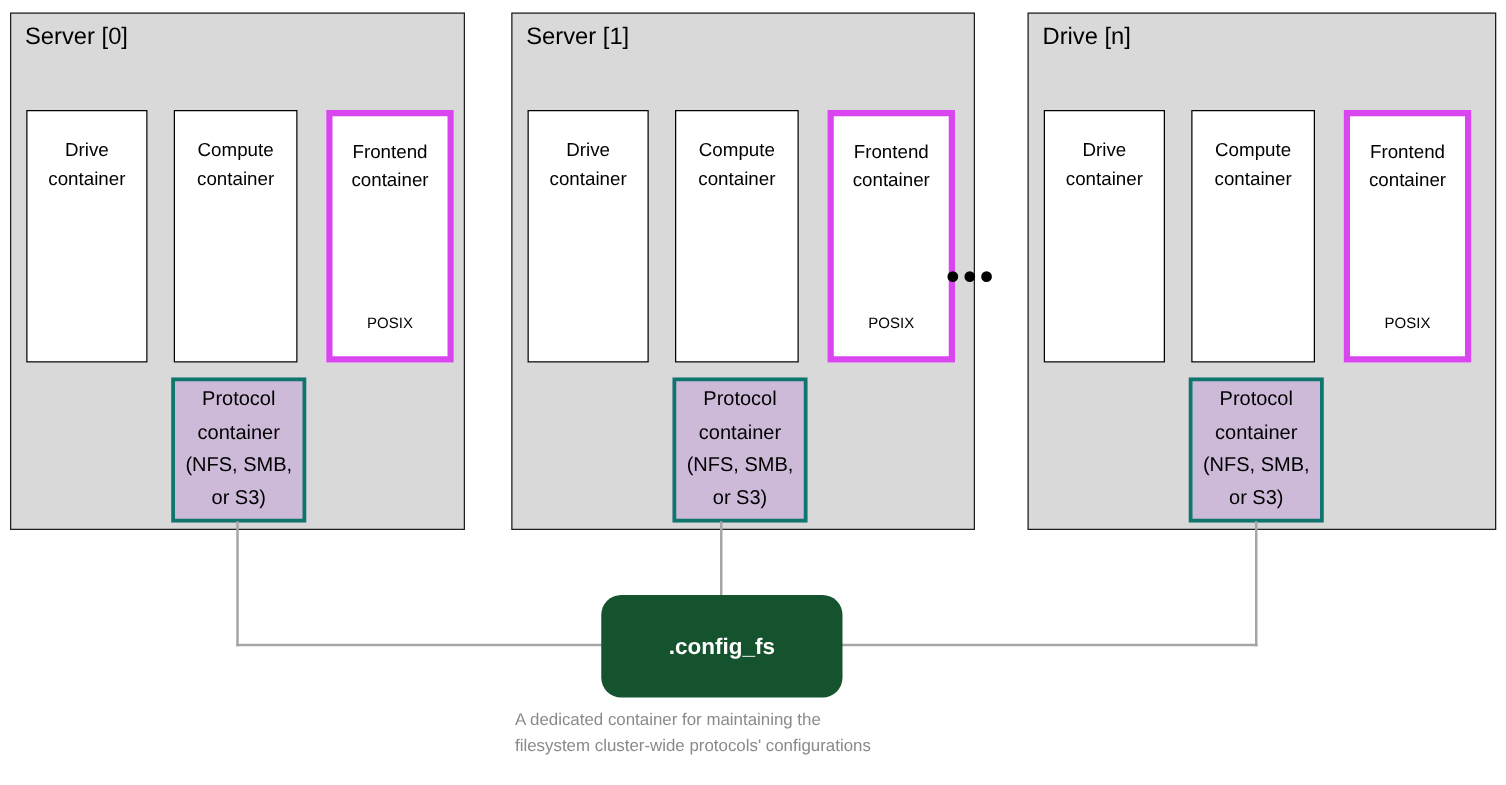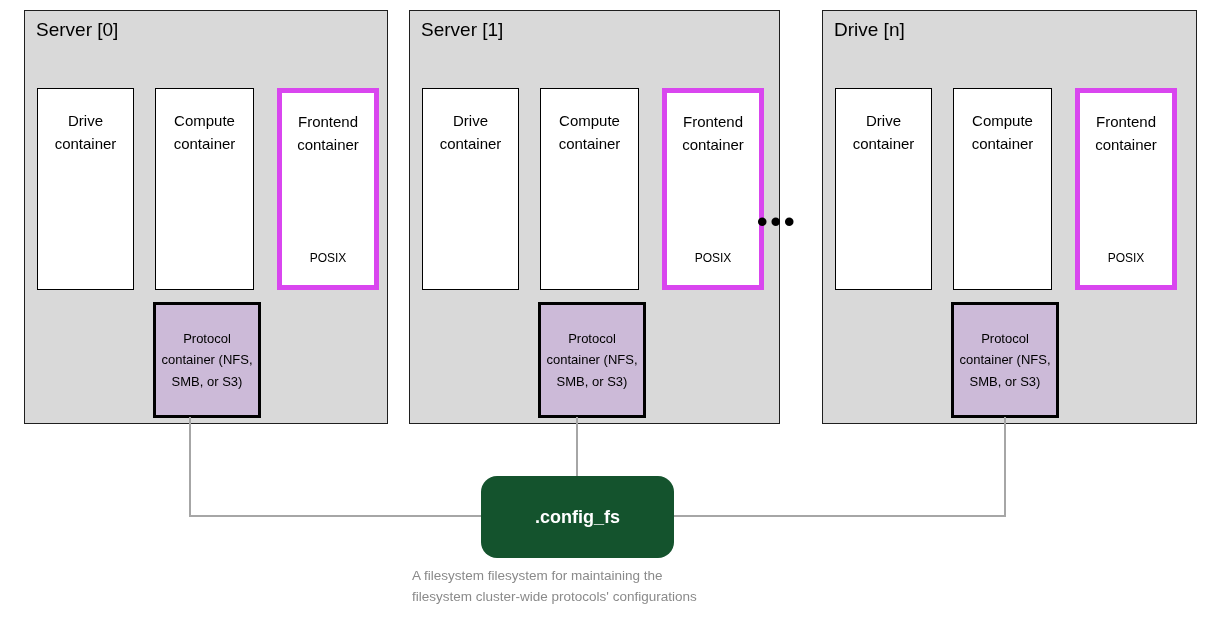--- a/index.html
+++ b/index.html
@@ -5,41 +5,41 @@
   html, body { margin:0; padding:0; background:#ffffff; }
   #canvas {
     position:relative; width:1205px; height:628px;
     font-family:"Liberation Sans", sans-serif; color:#000; overflow:hidden;
     background:#ffffff;
   }
   .server {
     position:absolute; top:10px; height:414px;
     background:#d9d9d9; border:1.6px solid #1f1f1f; box-sizing:border-box;
   }
-  #server-0 { left:24px;   width:364px;padding-left:17px; }
+  #server-0 { left:8px;   width:364px;padding-left:17px; }
   #server-1 { left:409px; width:371px; }
   #server-n { left:822px; width:375px; }
   .server-title {
     position:absolute; top:8px; left:11px; font-size:19px; line-height:1.2; color:#000;
   }
   .inner-box {
     position:absolute; top:77px; height:202px;
     background:#ffffff; border:1px solid #000; box-sizing:border-box;
     display:flex; flex-direction:column; 
     text-align:center; font-size:15px; line-height:1.5; padding-top:21px;
   }
   .box-drive    { left:12px;  width:97px; }
   .box-compute  { left:130px; width:99px; }
   .box-frontend { left:252px; width:102px; border:5px solid #d946ef; padding-top:18px; }
   .posix-tag { margin-top:auto; margin-bottom:18px; font-size:12px; }
   .protocol {
     position:absolute; left:128px; top:291px; width:108px; height:116px;
-    background:#ccbad8; border:3px solid #000000; box-sizing:border-box;
+    background:#ccbad8; border:3px solid #0f766e; box-sizing:border-box;
     display:flex; align-items:center; justify-content:center;
-    text-align:center; font-size:13px; line-height:1.65; padding:2px 5px;
+    text-align:center; font-size:16px; line-height:1.65; padding:2px 5px;
   }
   .ellipsis {
     position:absolute; left:757px; top:207px; font-size:30px; font-weight:700;
     letter-spacing:3px; color:#000; line-height:1;
   }
   .line { position:absolute; background:#a6a6a6; }
   #line-left-v    { left:189px;  top:417px; width:2px;   height:100px; }
   #line-left-h    { left:189px;  top:515px; width:293px; height:2px; }
   #line-mid-v     { left:576px;  top:417px; width:2px;   height:60px; }
   #line-right-h   { left:673px;  top:515px; width:333px; height:2px; }
@@ -118,17 +118,17 @@
   <div class="line" id="line-left-h"></div>
   <div class="line" id="line-mid-v"></div>
   <div class="line" id="line-right-h"></div>
   <div class="line" id="line-right-v"></div>
 
   <div class="config-fs">
     <span>.config_fs</span>
   </div>
 
   <div class="caption">
-    <span>A filesystem filesystem for maintaining the</span>
+    <span>A dedicated container for maintaining the</span>
     <span>filesystem cluster-wide protocols' configurations</span>
   </div>
 
 </div>
 
 </body></html>

